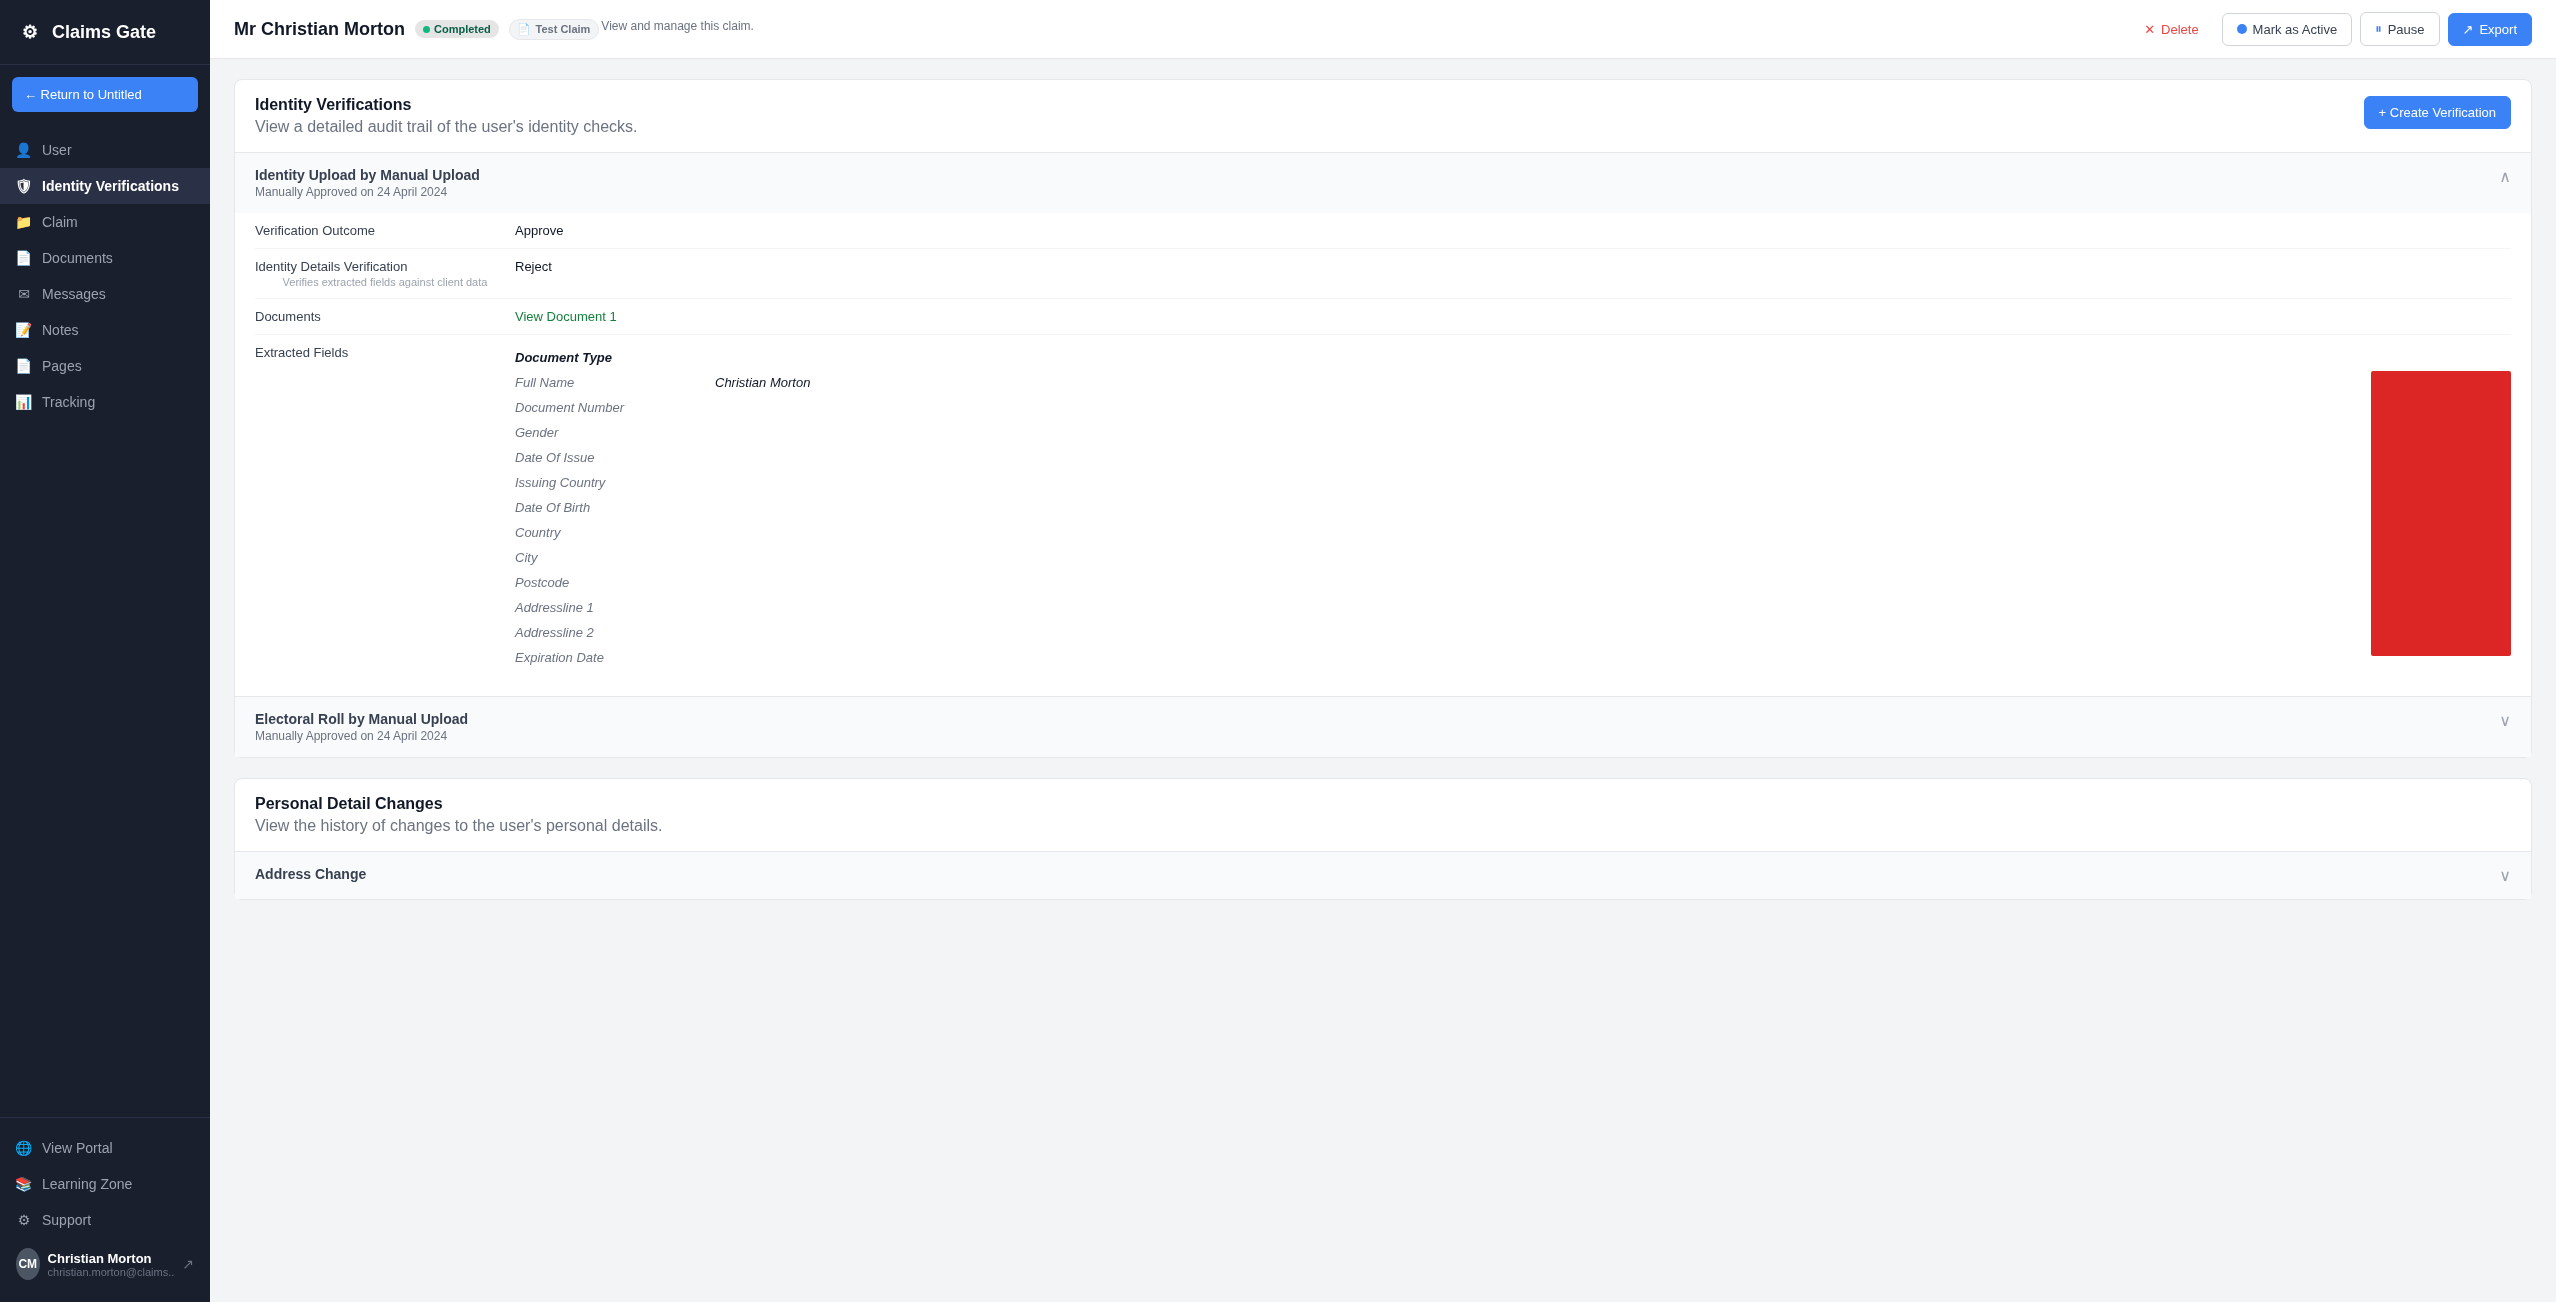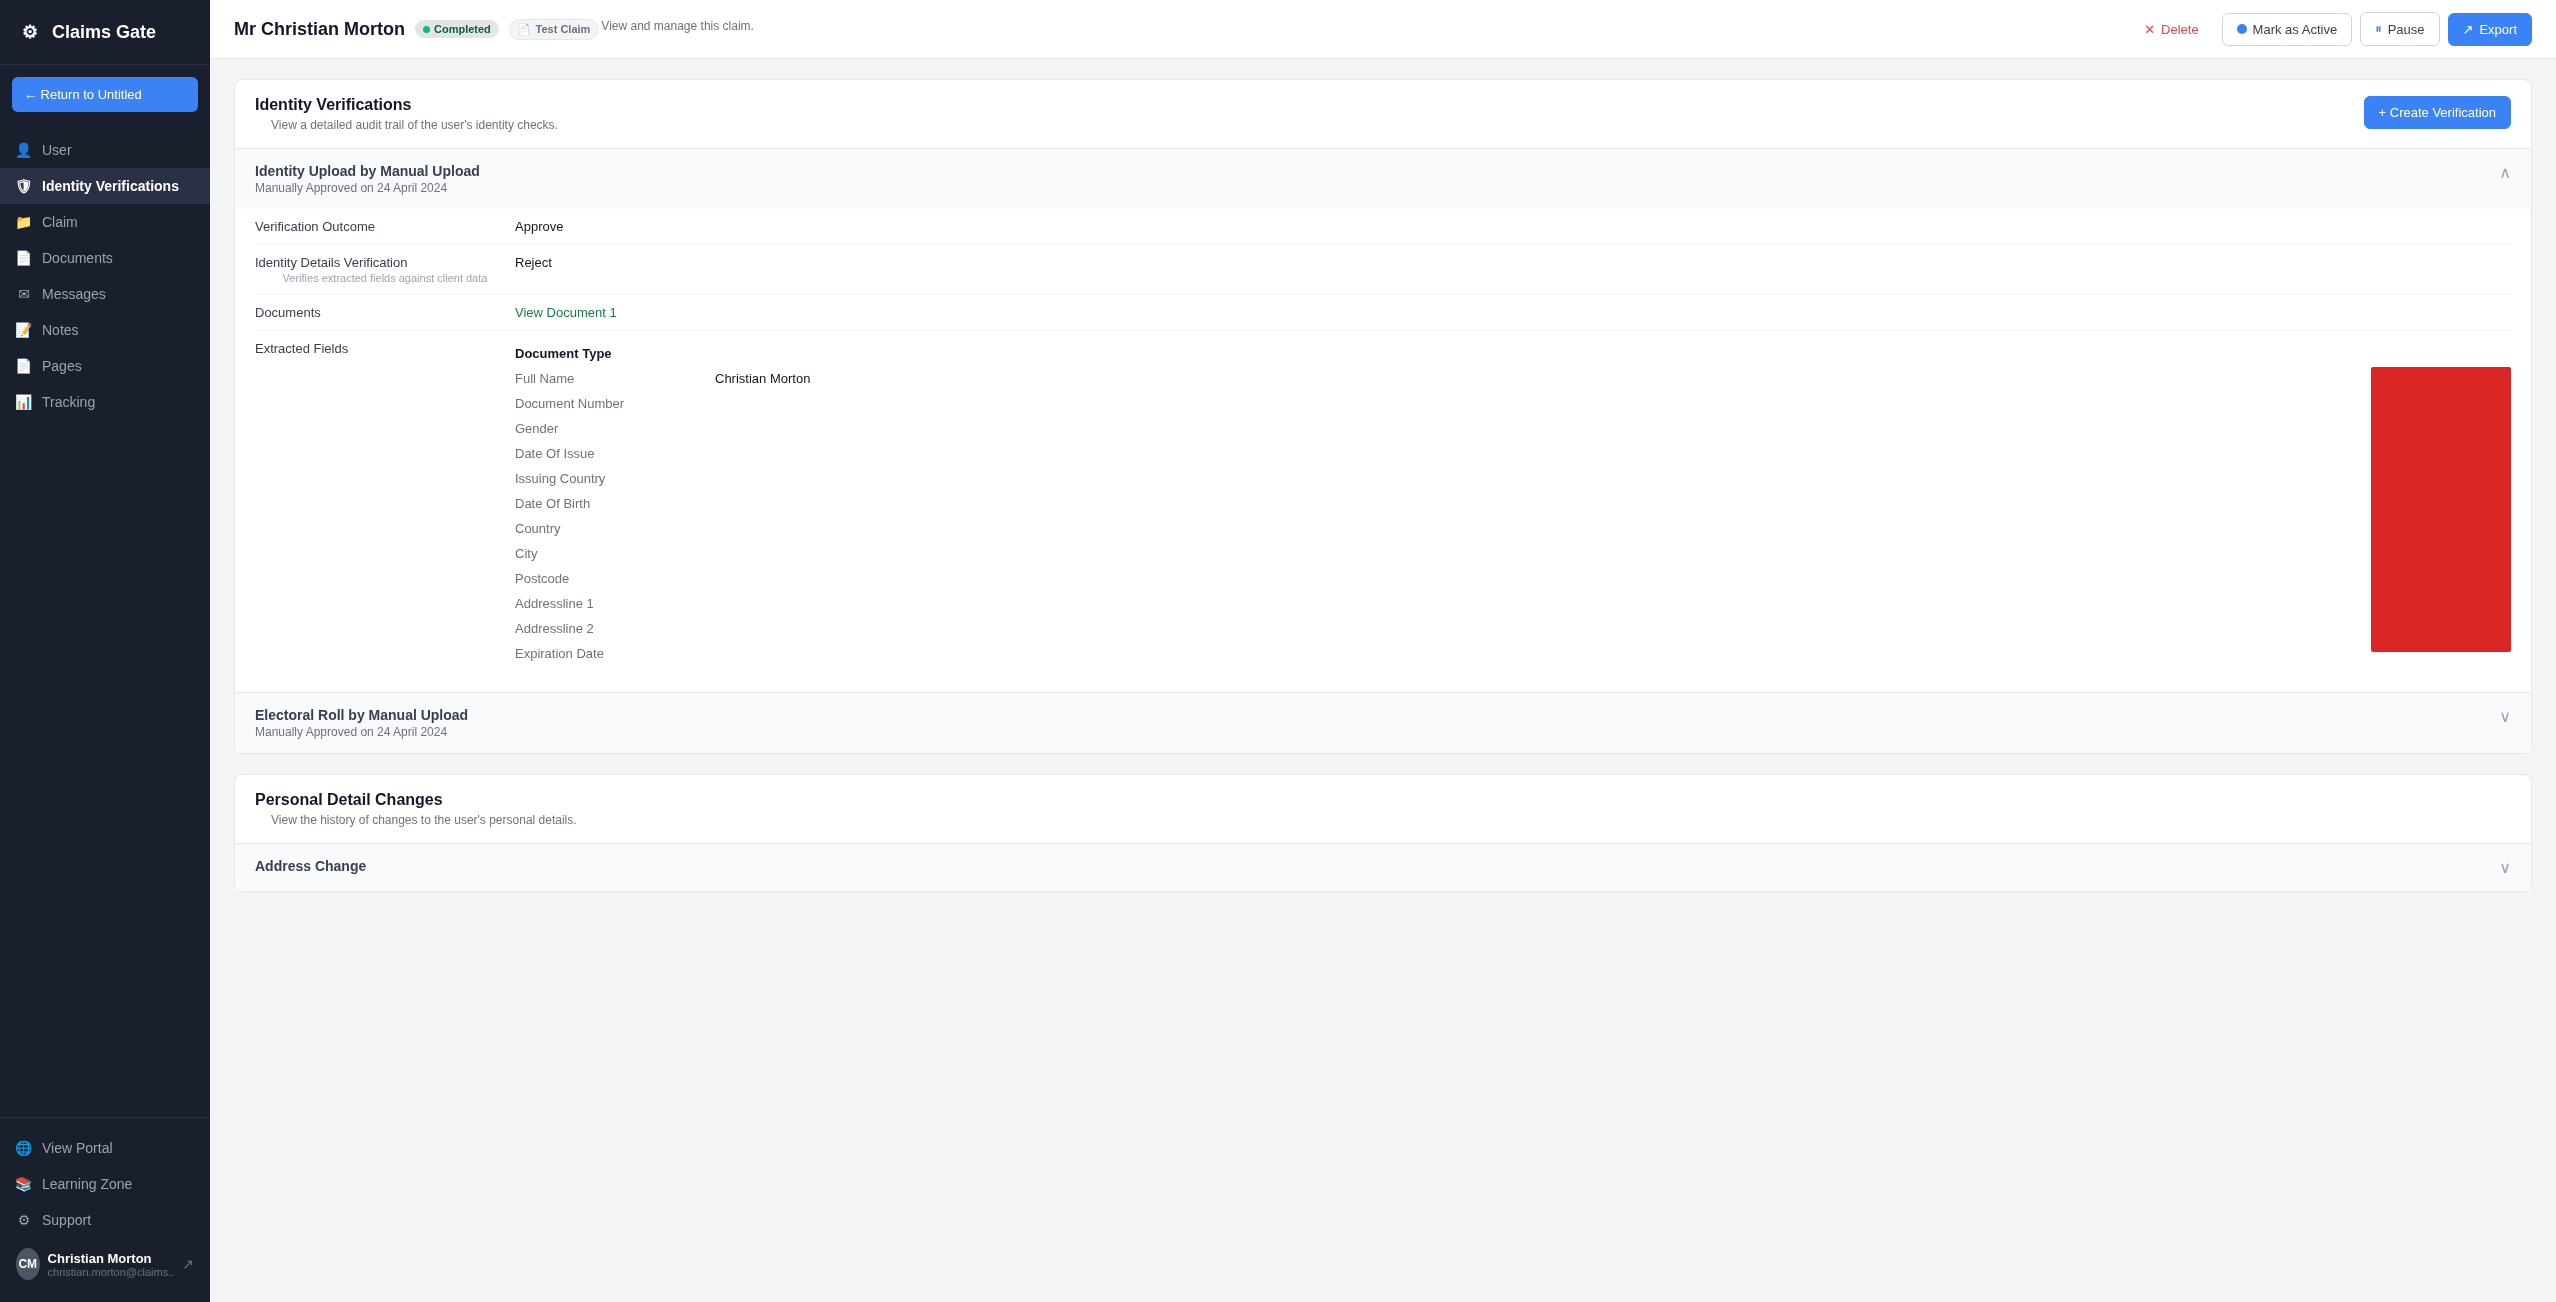--- a/index.html
+++ b/index.html
@@ -125,21 +125,21 @@
       border: 1px solid #e5e7eb;
       margin-bottom: 20px;
     }
     .section-header {
       padding: 16px 20px;
       display: flex;
       align-items: flex-start;
       justify-content: space-between;
     }
     .section-title { font-size: 16px; font-weight: 700; color: #111827; margin-bottom: 4px; }
-    .section-subtitle { font-size: 12px; color: #6b7280; margin-left: 16px; }
+    .section-subtitle { font-size: 16px; color: #6b7280; }
 
     
     .verification-item {
       border-top: 1px solid #e5e7eb;
     }
     .verification-item-header {
       padding: 14px 20px;
       display: flex;
       align-items: flex-start;
       justify-content: space-between;
@@ -336,21 +336,21 @@
             <div class="field-label">Documents</div>
             <div class="field-value">
               <a class="field-link">View Document 1</a>
             </div>
           </div>
 
           <div class="field-row" style="align-items:flex-start;">
             <div class="field-label">Extracted Fields</div>
             <div class="field-value" style="display:flex;gap:0;">
 
-              <div style="flex:1;">
+              <div style="flex:1;font-style:italic;">
 
                 <div class="extracted-row">
                   <div class="extracted-row-label" style="color:#111827;font-weight:600;">Document Type</div>
                 </div>
 
                 <div class="extracted-row">
                   <div class="extracted-row-label">Full Name</div>
                   <div class="extracted-row-value">Christian Morton</div>
                 </div>
 

